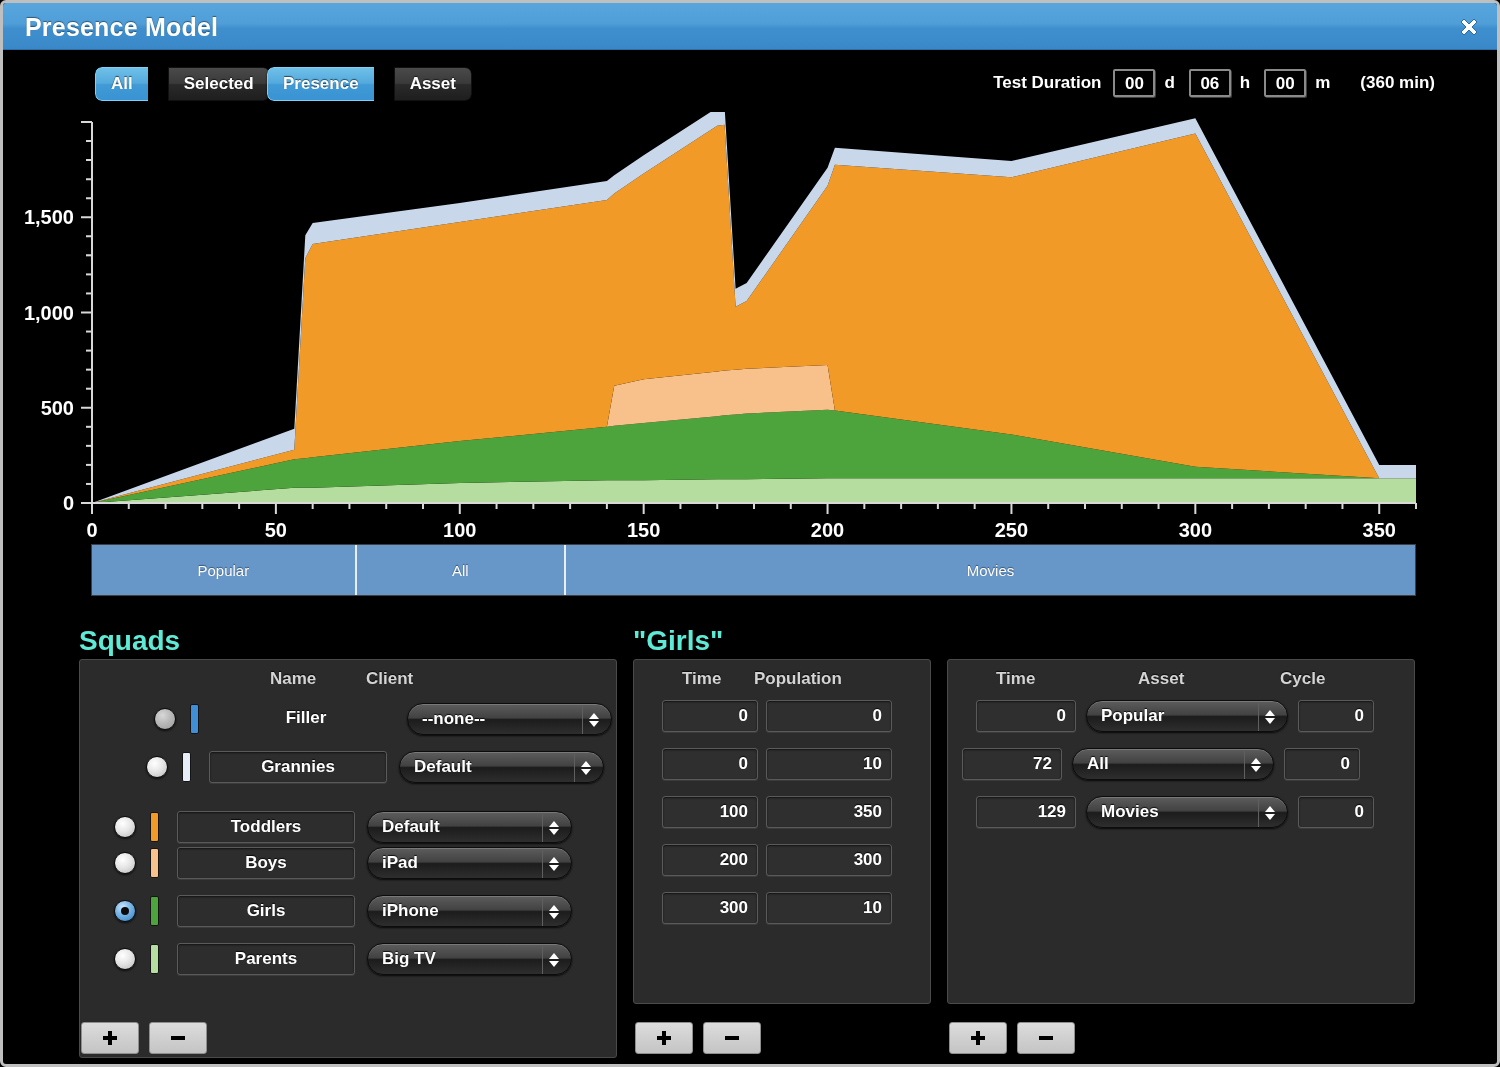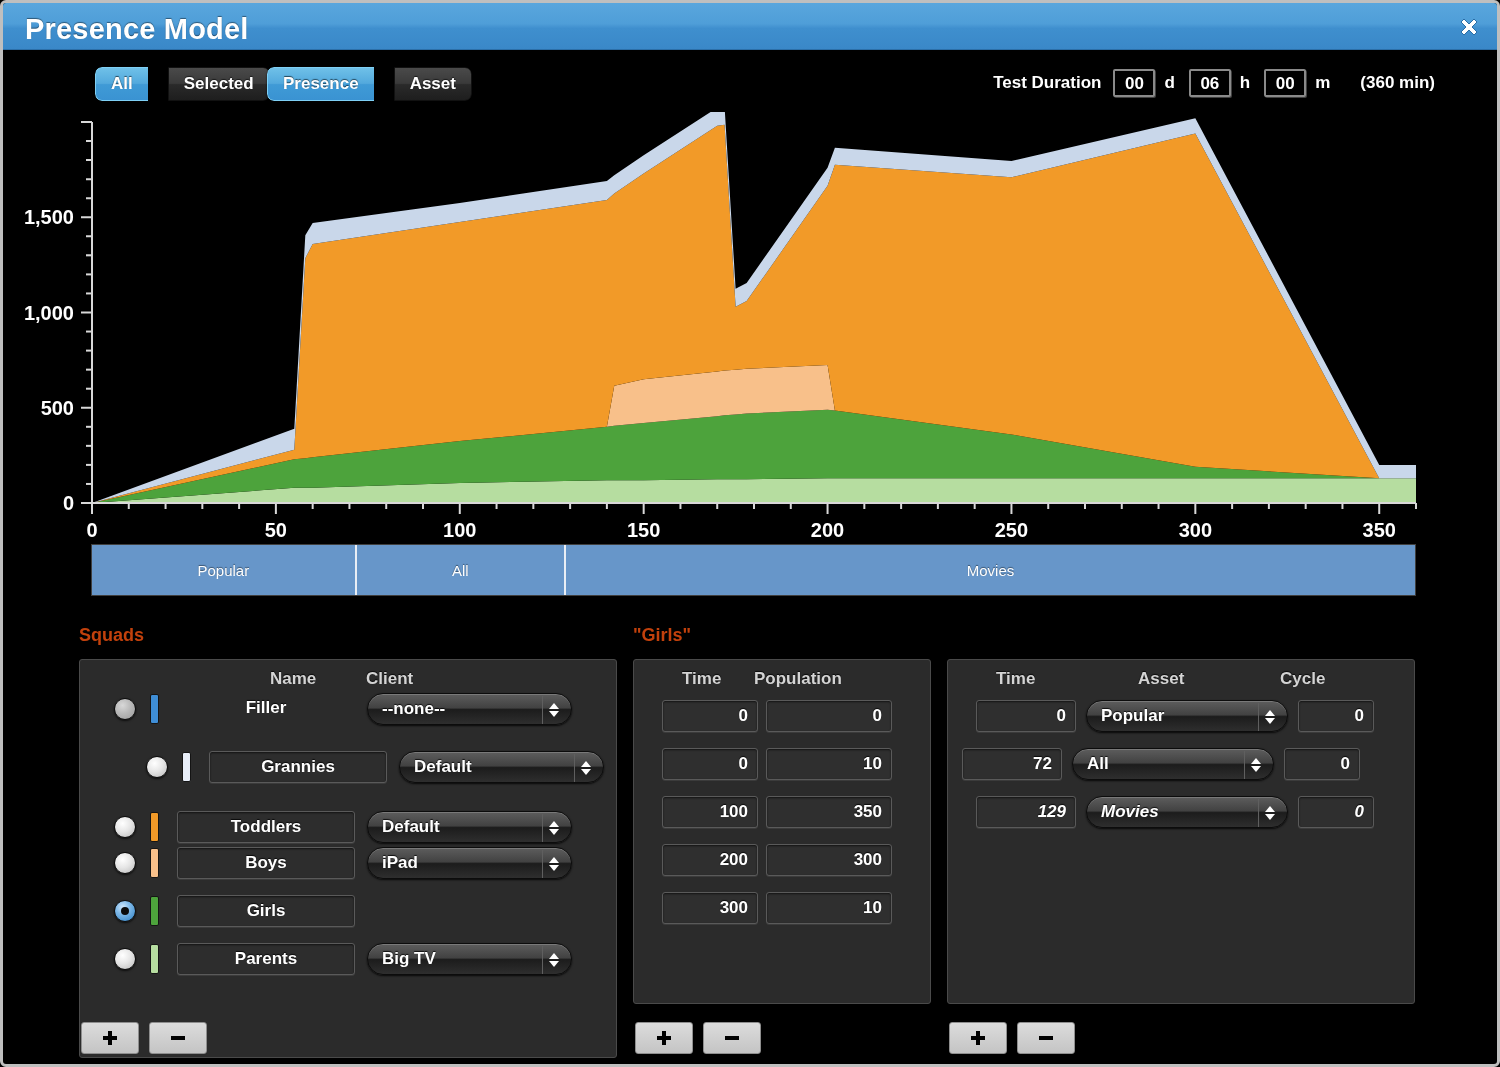--- a/index.html
+++ b/index.html
@@ -30,21 +30,21 @@
     position: absolute;
     left: 0; top: 0;
     width: 1494px; height: 47px;
     background: linear-gradient(to bottom, #59a6dd 0%, #4f9ed8 45%, #3f8fce 55%, #3a88c8 100%);
     border-bottom: 1px solid #2c6fa8;
     box-sizing: border-box;
   }
   .title-text {
     position: absolute;
     left: 22px; top: 10px;
-    font-size: 29px;
+    font-size: 25px;
     font-weight: bold;
     color: #ffffff;
     text-shadow: 0 -1px 1px rgba(0,0,0,.45);
     letter-spacing: .2px;
   }
   .close-btn {
     position: absolute;
     right: 16px; top: 12px;
     width: 24px; height: 24px;
     cursor: pointer;
@@ -146,23 +146,23 @@
     color: #ffffff;
     text-shadow: 0 -1px 1px rgba(0,0,0,.45);
     cursor: pointer;
     box-sizing: border-box;
   }
   .tl-seg:last-child { border-right: none; }
 
   
   .panel-title {
     position: absolute;
-    font-size: 18px;
-    font-weight: bold;
-    color: #c2410c;
+    font-size: 28px;
+    font-weight: bold;
+    color: #5eead4;
     text-shadow: 0 -1px 1px rgba(0,0,0,.6);
   }
   .panel {
     position: absolute;
     background: #2b2b2b;
     border: 1px solid #4a4a4a;
     border-radius: 3px;
     box-sizing: border-box;
   }
   .panel-hdr {
@@ -438,21 +438,21 @@
       <div class="tl-seg" style="width: 64.1667%;">
         <span>Movies</span>
       </div>
     </div>
 
   <div class="panel-title" style="left:76px; top:622px;">Squads</div>
   <div class="panel" id="squads-panel">
     <div class="panel-hdr" style="left:190px; top:9px;">Name</div>
     <div class="panel-hdr" style="left:286px; top:9px;">Client</div>
     <div id="squad-rows">
-        <div class="squad-row" style="top: 28px;">
+        <div class="squad-row" style="top: 38px; padding-left: 40px;">
           <div class="radio dim"></div>
           <div class="swatch" style="background: rgb(63, 142, 214);"></div>
           <div class="name-cell">
             <div class="tfield plain">Filler</div>
           </div>
           <div class="select"><span>--none--</span><span class="arrows">
               <i class="up"></i>
               <i class="down"></i>
             </span></div>
         </div>
@@ -488,20 +488,24 @@
               <i class="up"></i>
               <i class="down"></i>
             </span></div>
         </div>
         <div class="squad-row" style="top: 230px;">
           <div class="radio sel"></div>
           <div class="swatch" style="background: rgb(77, 163, 60);"></div>
           <div class="name-cell">
             <div class="tfield">Girls</div>
           </div>
+          <div class="select"><span>iPhone</span><span class="arrows">
+              <i class="up"></i>
+              <i class="down"></i>
+            </span></div>
         </div>
         <div class="squad-row" style="top: 278px;">
           <div class="radio"></div>
           <div class="swatch" style="background: rgb(182, 221, 160);"></div>
           <div class="name-cell">
             <div class="tfield">Parents</div>
           </div>
           <div class="select"><span>Big TV</span><span class="arrows">
               <i class="up"></i>
               <i class="down"></i>
@@ -576,21 +580,21 @@
           <div class="numfield" style="width: 76px; margin-left: 10px;">0</div>
         </div>
         <div style="position: absolute; left: 14px; top: 88px; display: flex; align-items: center;">
           <div class="numfield" style="width: 100px;">72</div>
           <div class="select" style="width: 202px; margin-left: 10px;"><span>All</span><span class="arrows">
               <i class="up"></i>
               <i class="down"></i>
             </span></div>
           <div class="numfield" style="width: 76px; margin-left: 10px;">0</div>
         </div>
-        <div style="position: absolute; left: 28px; top: 136px; display: flex; align-items: center; font-style: italic;">
+        <div style="position: absolute; left: 28px; top: 136px; display: flex; align-items: center;">
           <div class="numfield" style="width: 100px;">129</div>
           <div class="select" style="width: 202px; margin-left: 10px;"><span>Movies</span><span class="arrows">
               <i class="up"></i>
               <i class="down"></i>
             </span></div>
           <div class="numfield" style="width: 76px; margin-left: 10px;">0</div>
         </div>
       </div>
   </div>
   <div class="pm-row" style="left:946px; top:1019px;">

